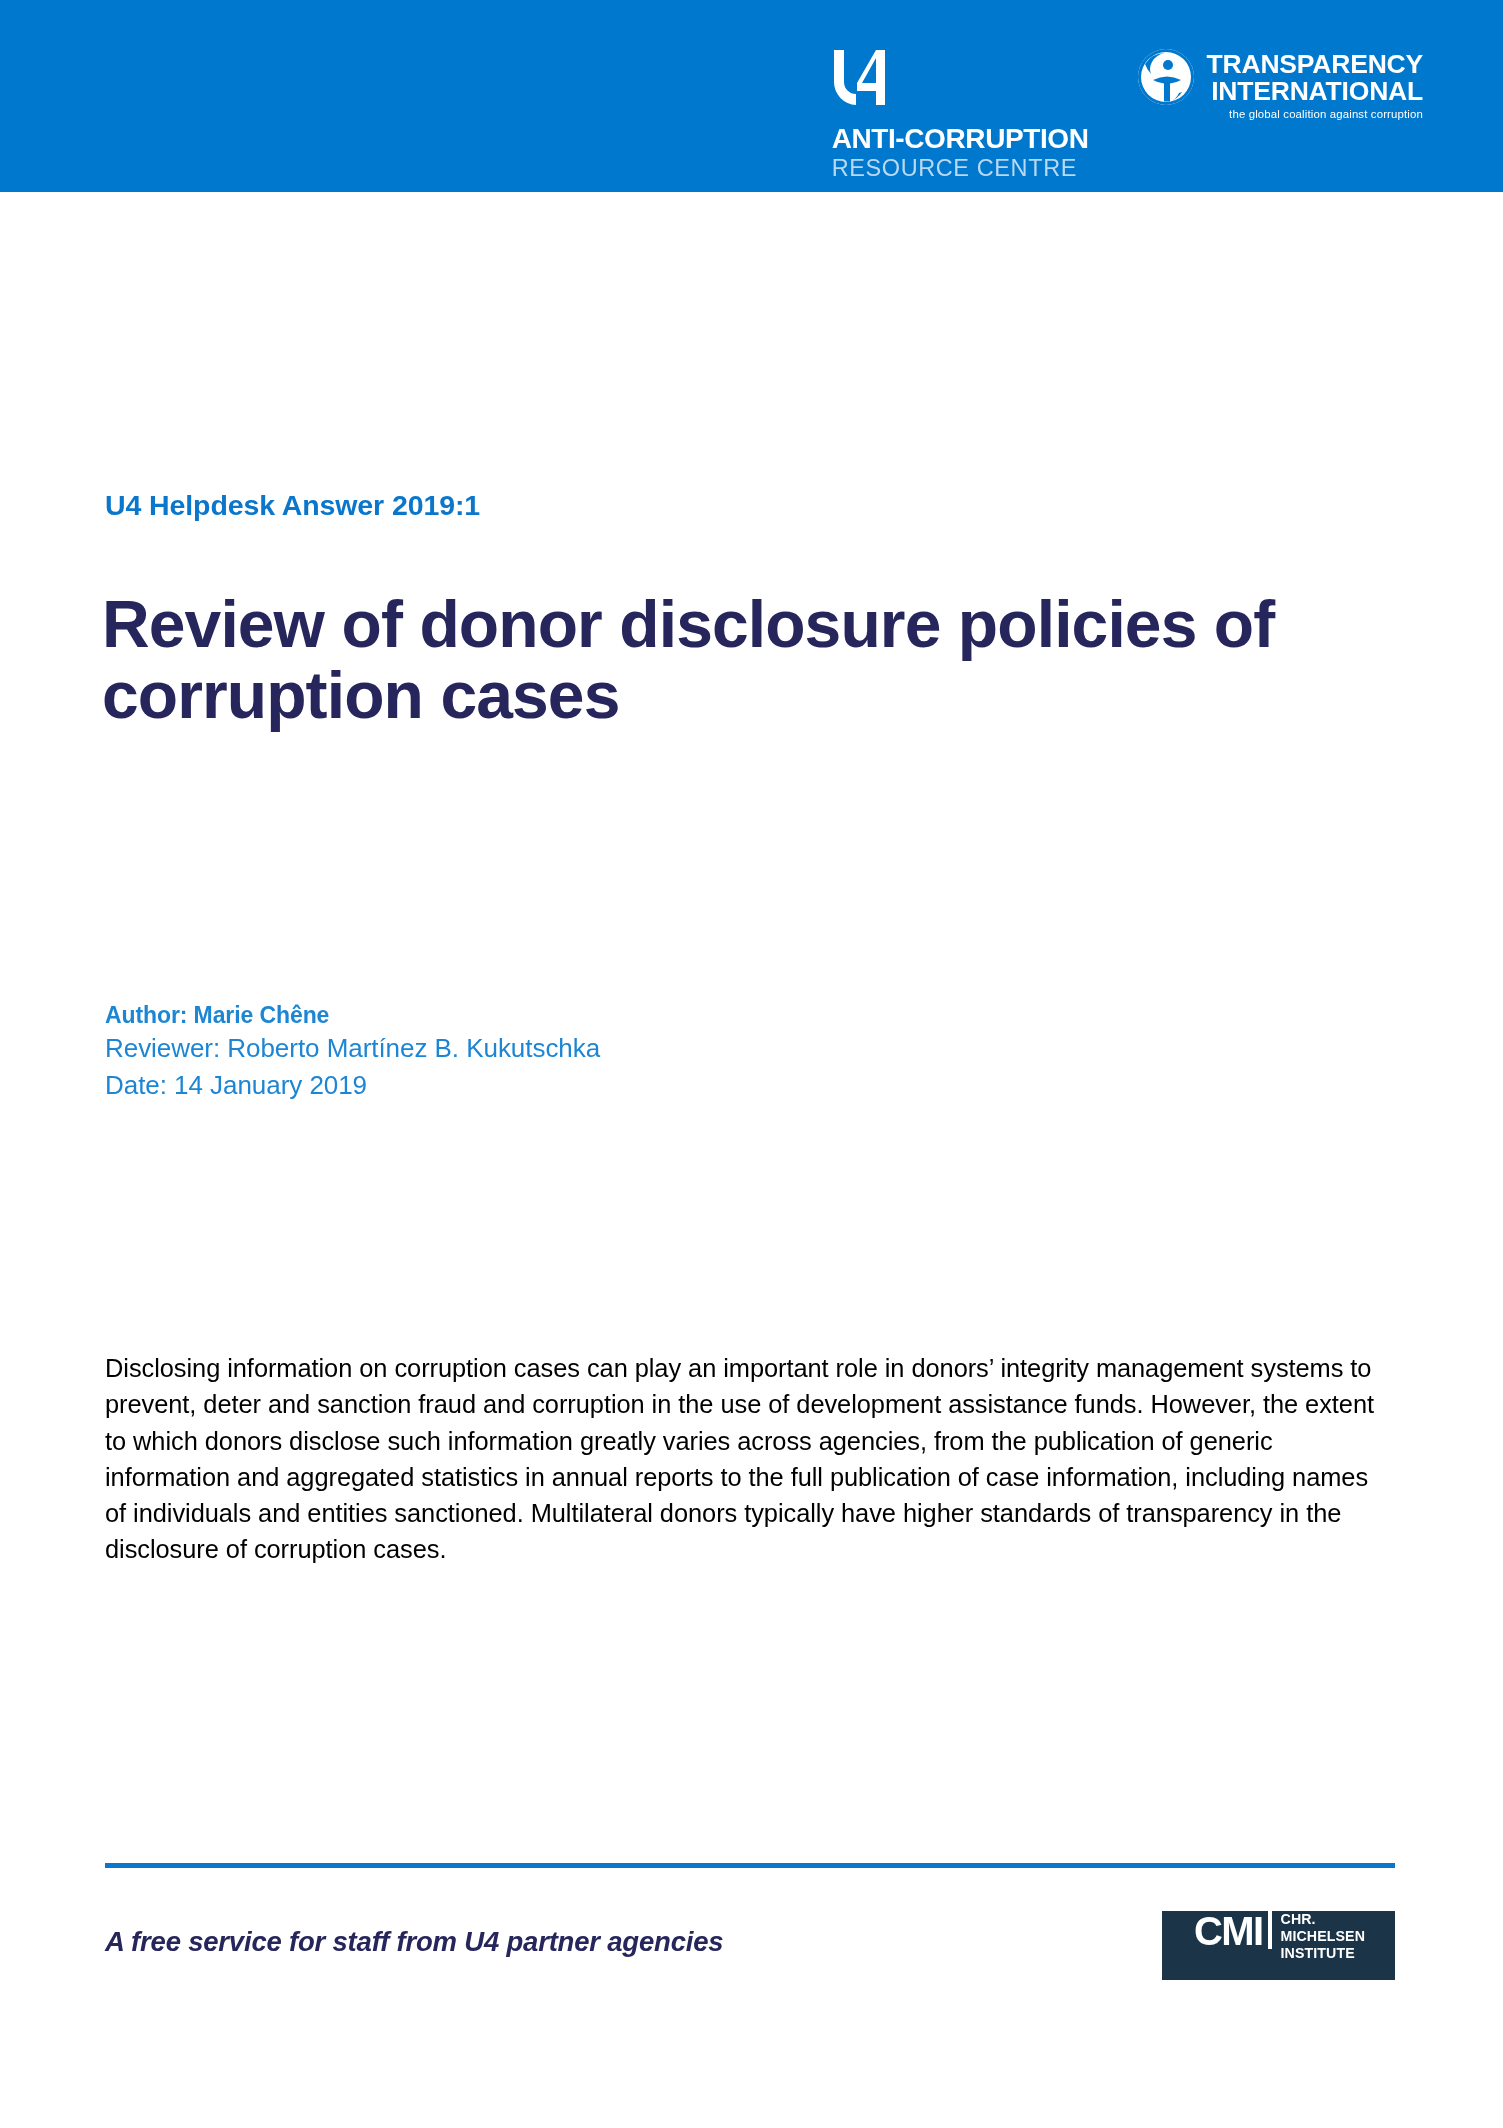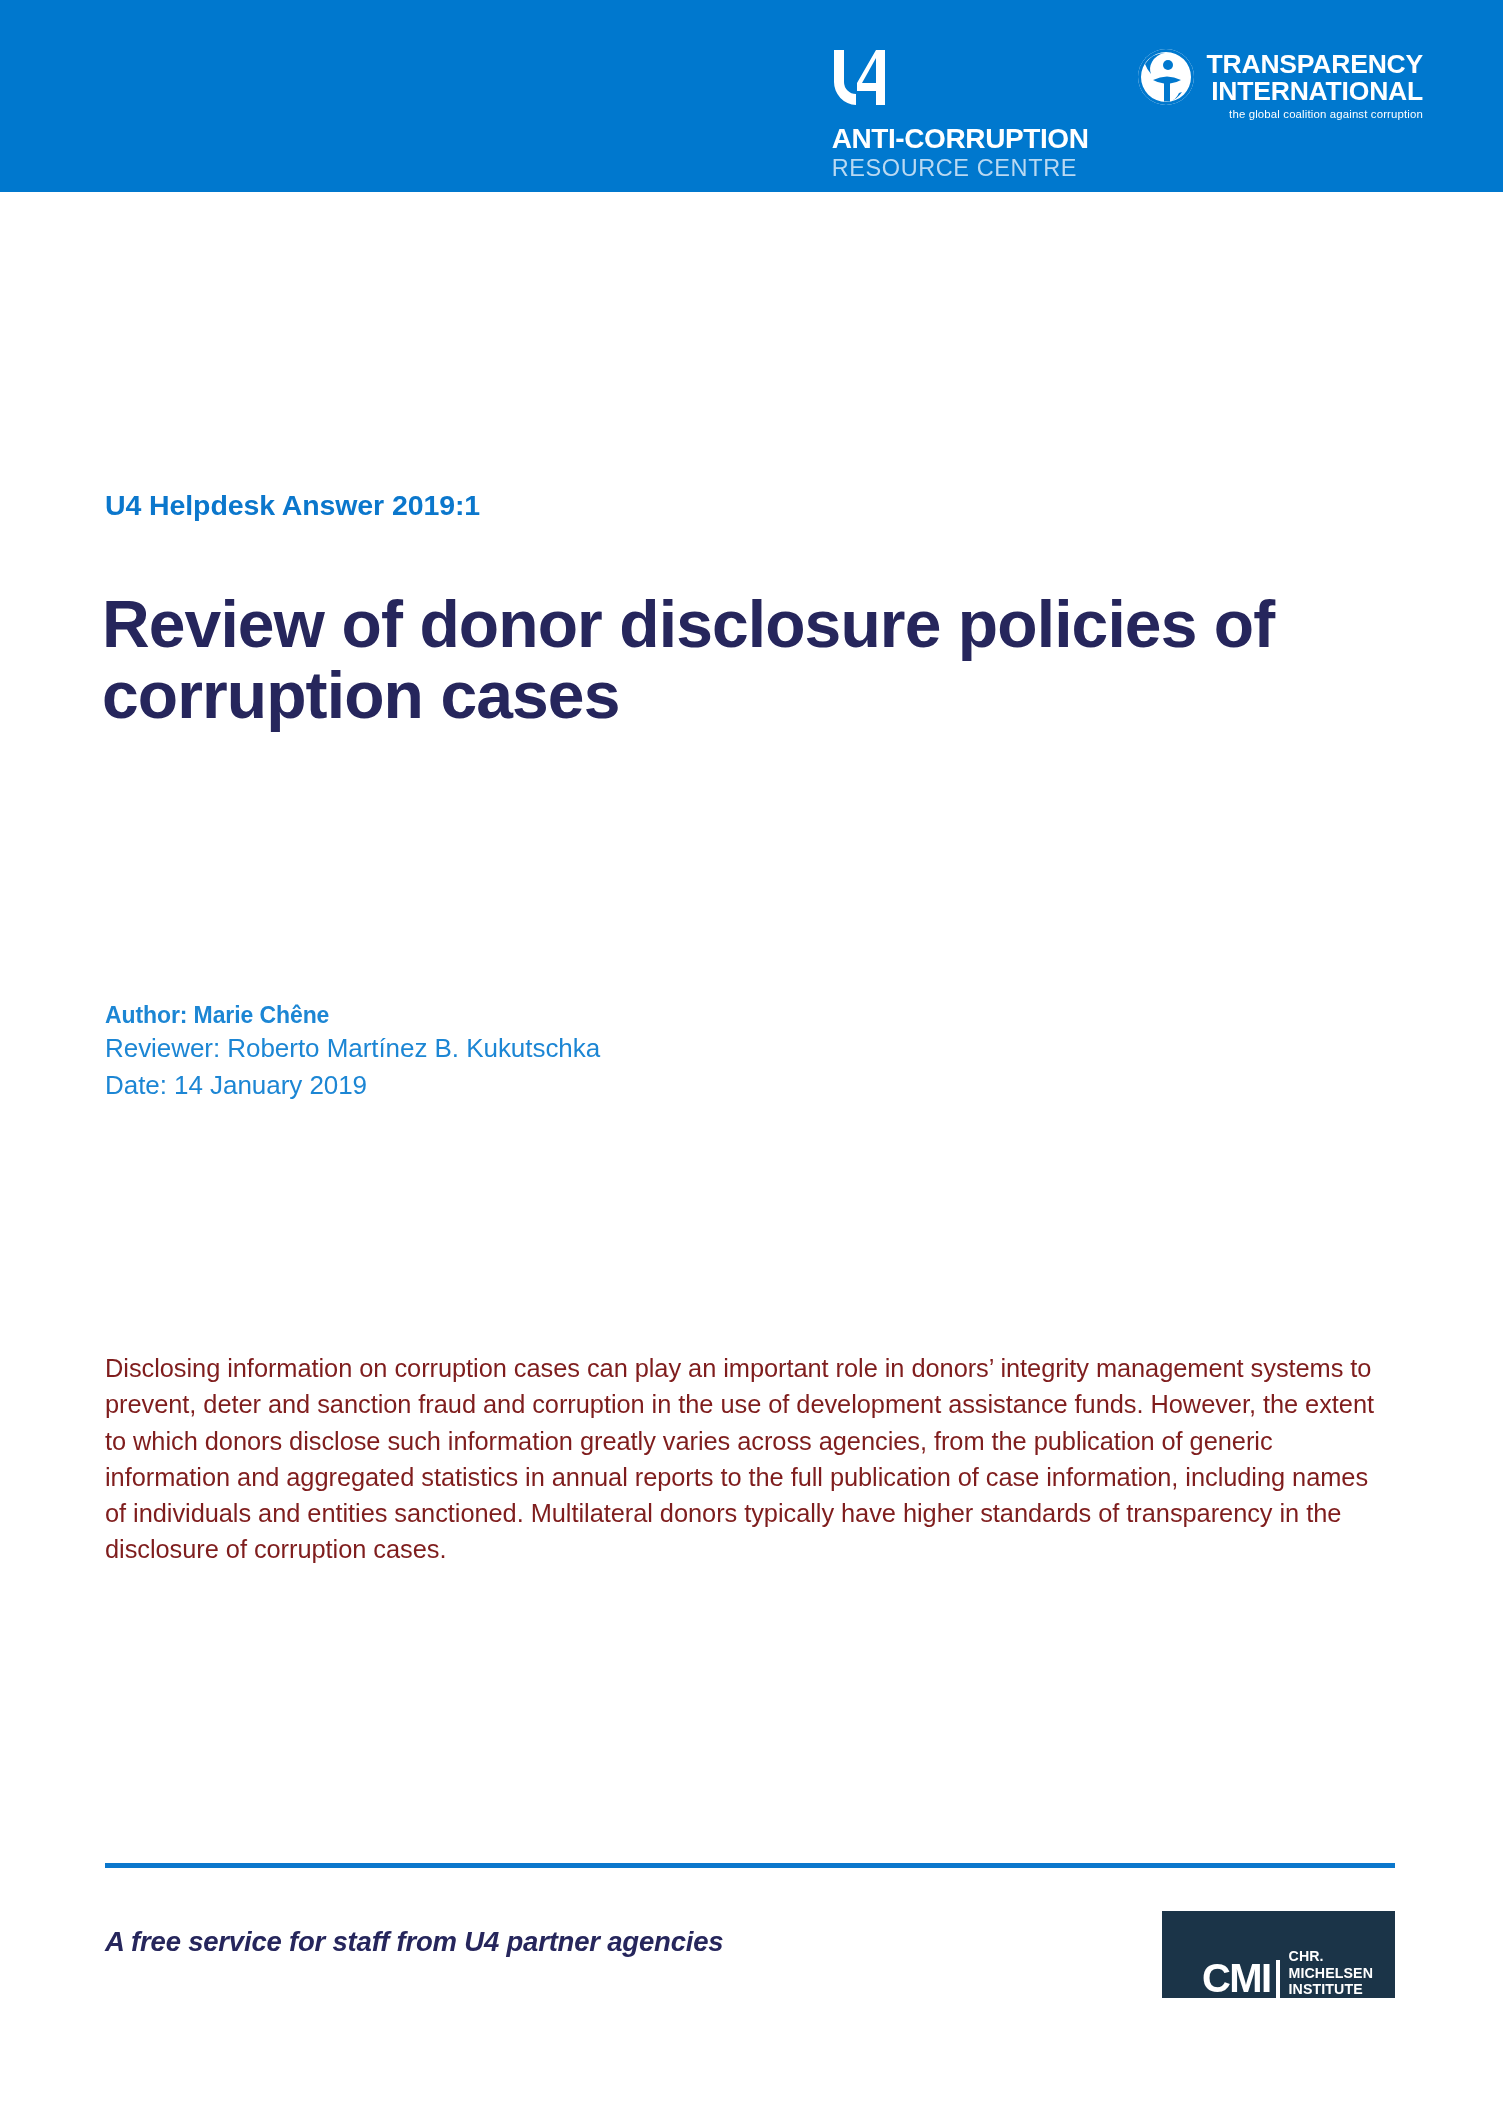--- a/index.html
+++ b/index.html
@@ -153,21 +153,21 @@
     font-size: 26px;
     line-height: 1.42;
     letter-spacing: -0.05px;
   }
 
   .abstract {
     position: absolute;
     top: 1325px;
     left: 0;
     width: 1275px;
-    color: #7f1d1d;
+    color: #000000;
     font-size: 25.4px;
     line-height: 1.42;
     letter-spacing: -0.05px;
   }
 
   
   .footer-rule {
     position: absolute;
     left: 105px;
     top: 1863px;
@@ -195,25 +195,25 @@
     letter-spacing: -0.2px;
     margin-top: 9px;
     line-height: 1.2;
   }
 
   .cmi-logo {
     position: absolute;
     left: 1162px;
     top: 1911px;
     width: 233px;
-    height: 87px;
+    height: 69px;
     background: #1b3448;
     display: flex;
-    align-items: flex-end;
-    padding-left: 40px;
+    align-items: flex-start;
+    padding-left: 32px;
     box-sizing: border-box;
   }
   .cmi-main {
     color: #ffffff;
     font-size: 40px;
     font-weight: bold;
     letter-spacing: -1.6px;
     line-height: 1;
   }
   .cmi-bar {

